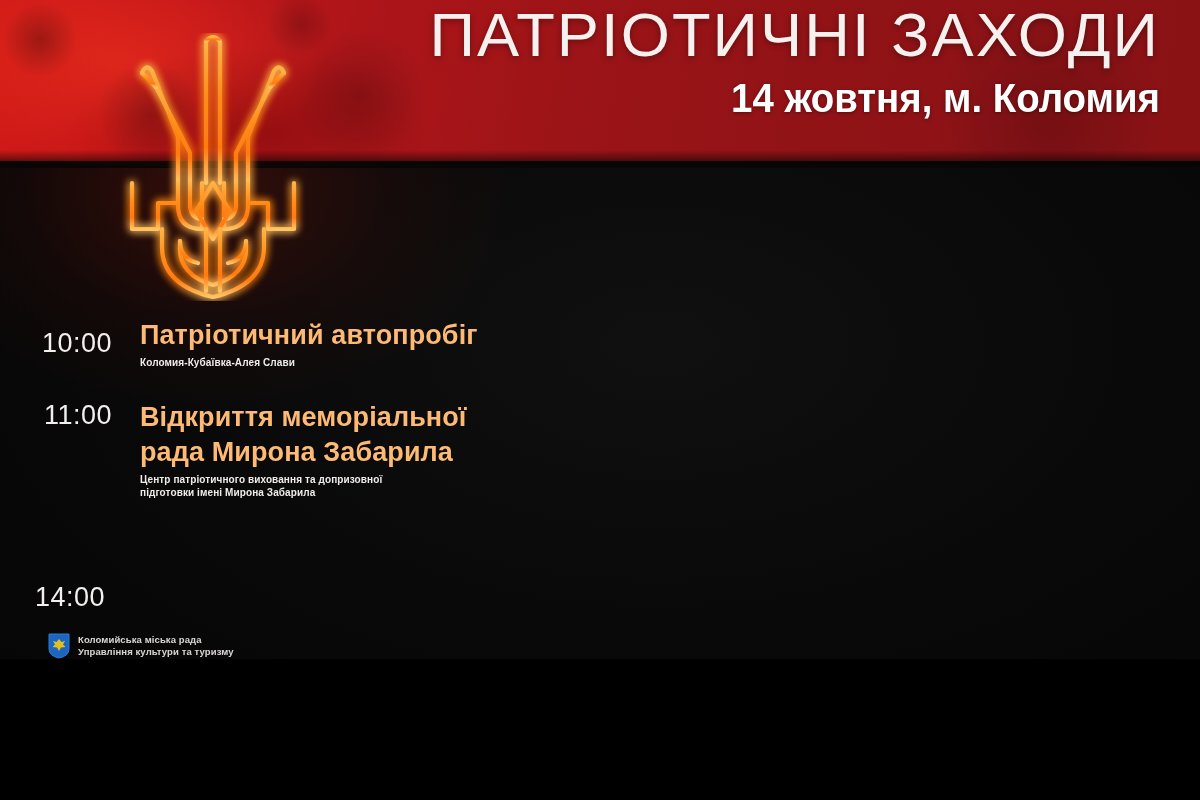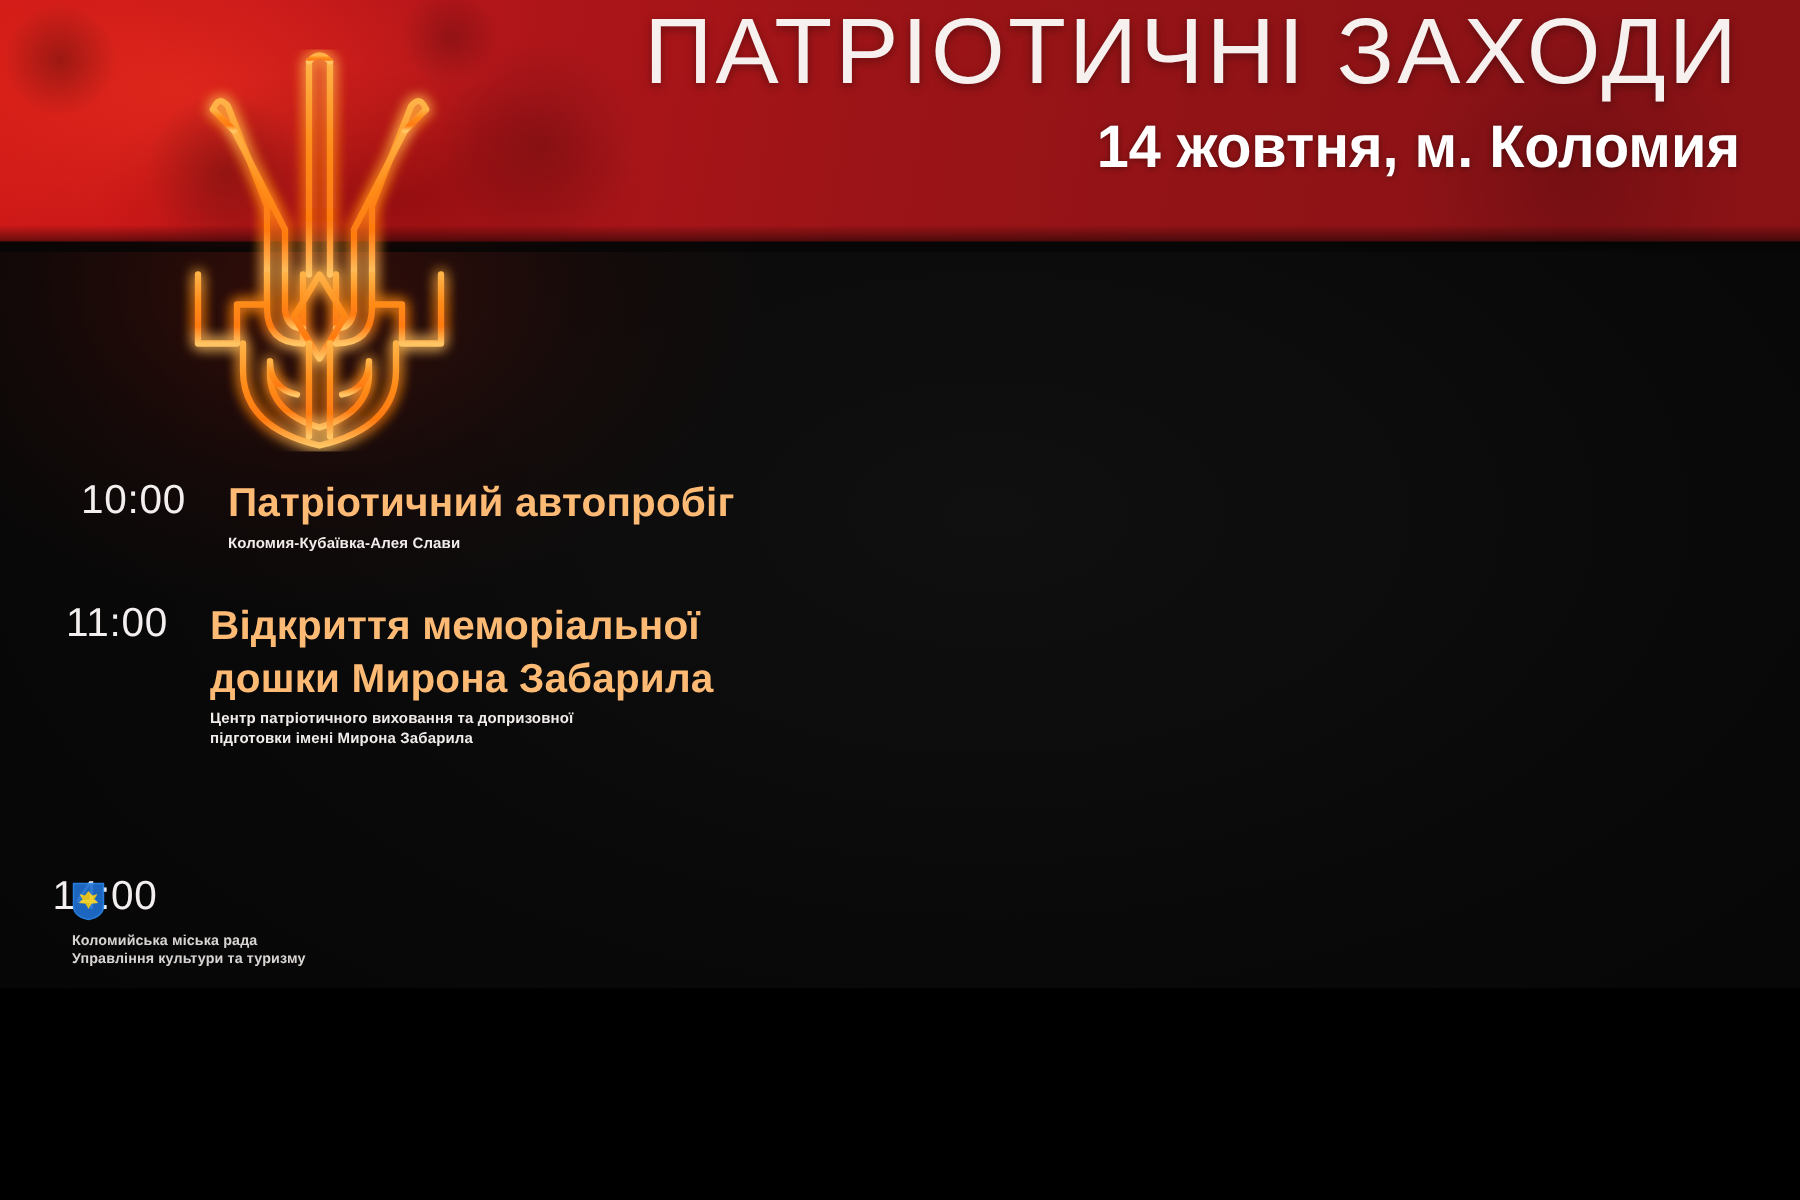--- a/index.html
+++ b/index.html
@@ -144,42 +144,41 @@
     margin-top: 3px;
     font-size: 10px;
     font-weight: 700;
     line-height: 1.33;
     color: #f0ecea;
     letter-spacing: 0.1px;
     white-space: pre-line;
   }
 
   
-  #ev-1 { left: 40px;  top: 318px; width: 560px; }
+  #ev-1 { left: 28px;  top: 318px; width: 560px; align-items: center; }
   #ev-1 .event-time { width: 84px; }
   #ev-1 .event-body { padding-left: 28px; }
 
   #ev-2 { left: 28px;  top: 400px; width: 560px; }
   #ev-2 .event-time { width: 84px; }
   #ev-2 .event-body { padding-left: 28px; }
 
   #ev-3 { left: 28px;  top: 582px; width: 570px; }
   #ev-3 .event-time { width: 84px; text-align: center; }
   #ev-3 .event-body { padding-left: 28px; }
 
   
   .footer {
     position: absolute;
     left: 48px;
-    bottom: 12px;
+    bottom: 0;
     display: flex;
-    align-items: flex-start;
+    align-items: flex-end;
     gap: 8px;
     opacity: 0.92;
-    flex-direction: column;
   }
   .footer-emblem {
     width: 22px;
     height: 26px;
     flex: 0 0 auto;
   }
   .footer-emblem svg { display: block; width: 100%; height: 100%; }
   .footer-text {
     font-size: 9.5px;
     line-height: 1.32;
@@ -267,21 +266,21 @@
       <div class="event-body">
         <div class="event-title">Патріотичний автопробіг</div>
         <div class="event-venue">Коломия-Кубаївка-Алея Слави</div>
       </div>
     </div>
 
     <div class="event" id="ev-2">
       <div class="event-time">11:00</div>
       <div class="event-body">
         <div class="event-title">Відкриття меморіальної
-дошки Мирона Забарила</div>
+рада Мирона Забарила</div>
         <div class="event-venue">Центр патріотичного виховання та допризовної
 підготовки імені Мирона Забарила</div>
       </div>
     </div>
 
     <div class="event" id="ev-3">
       <div class="event-time">14:00</div>
     </div>
 
   </div>

